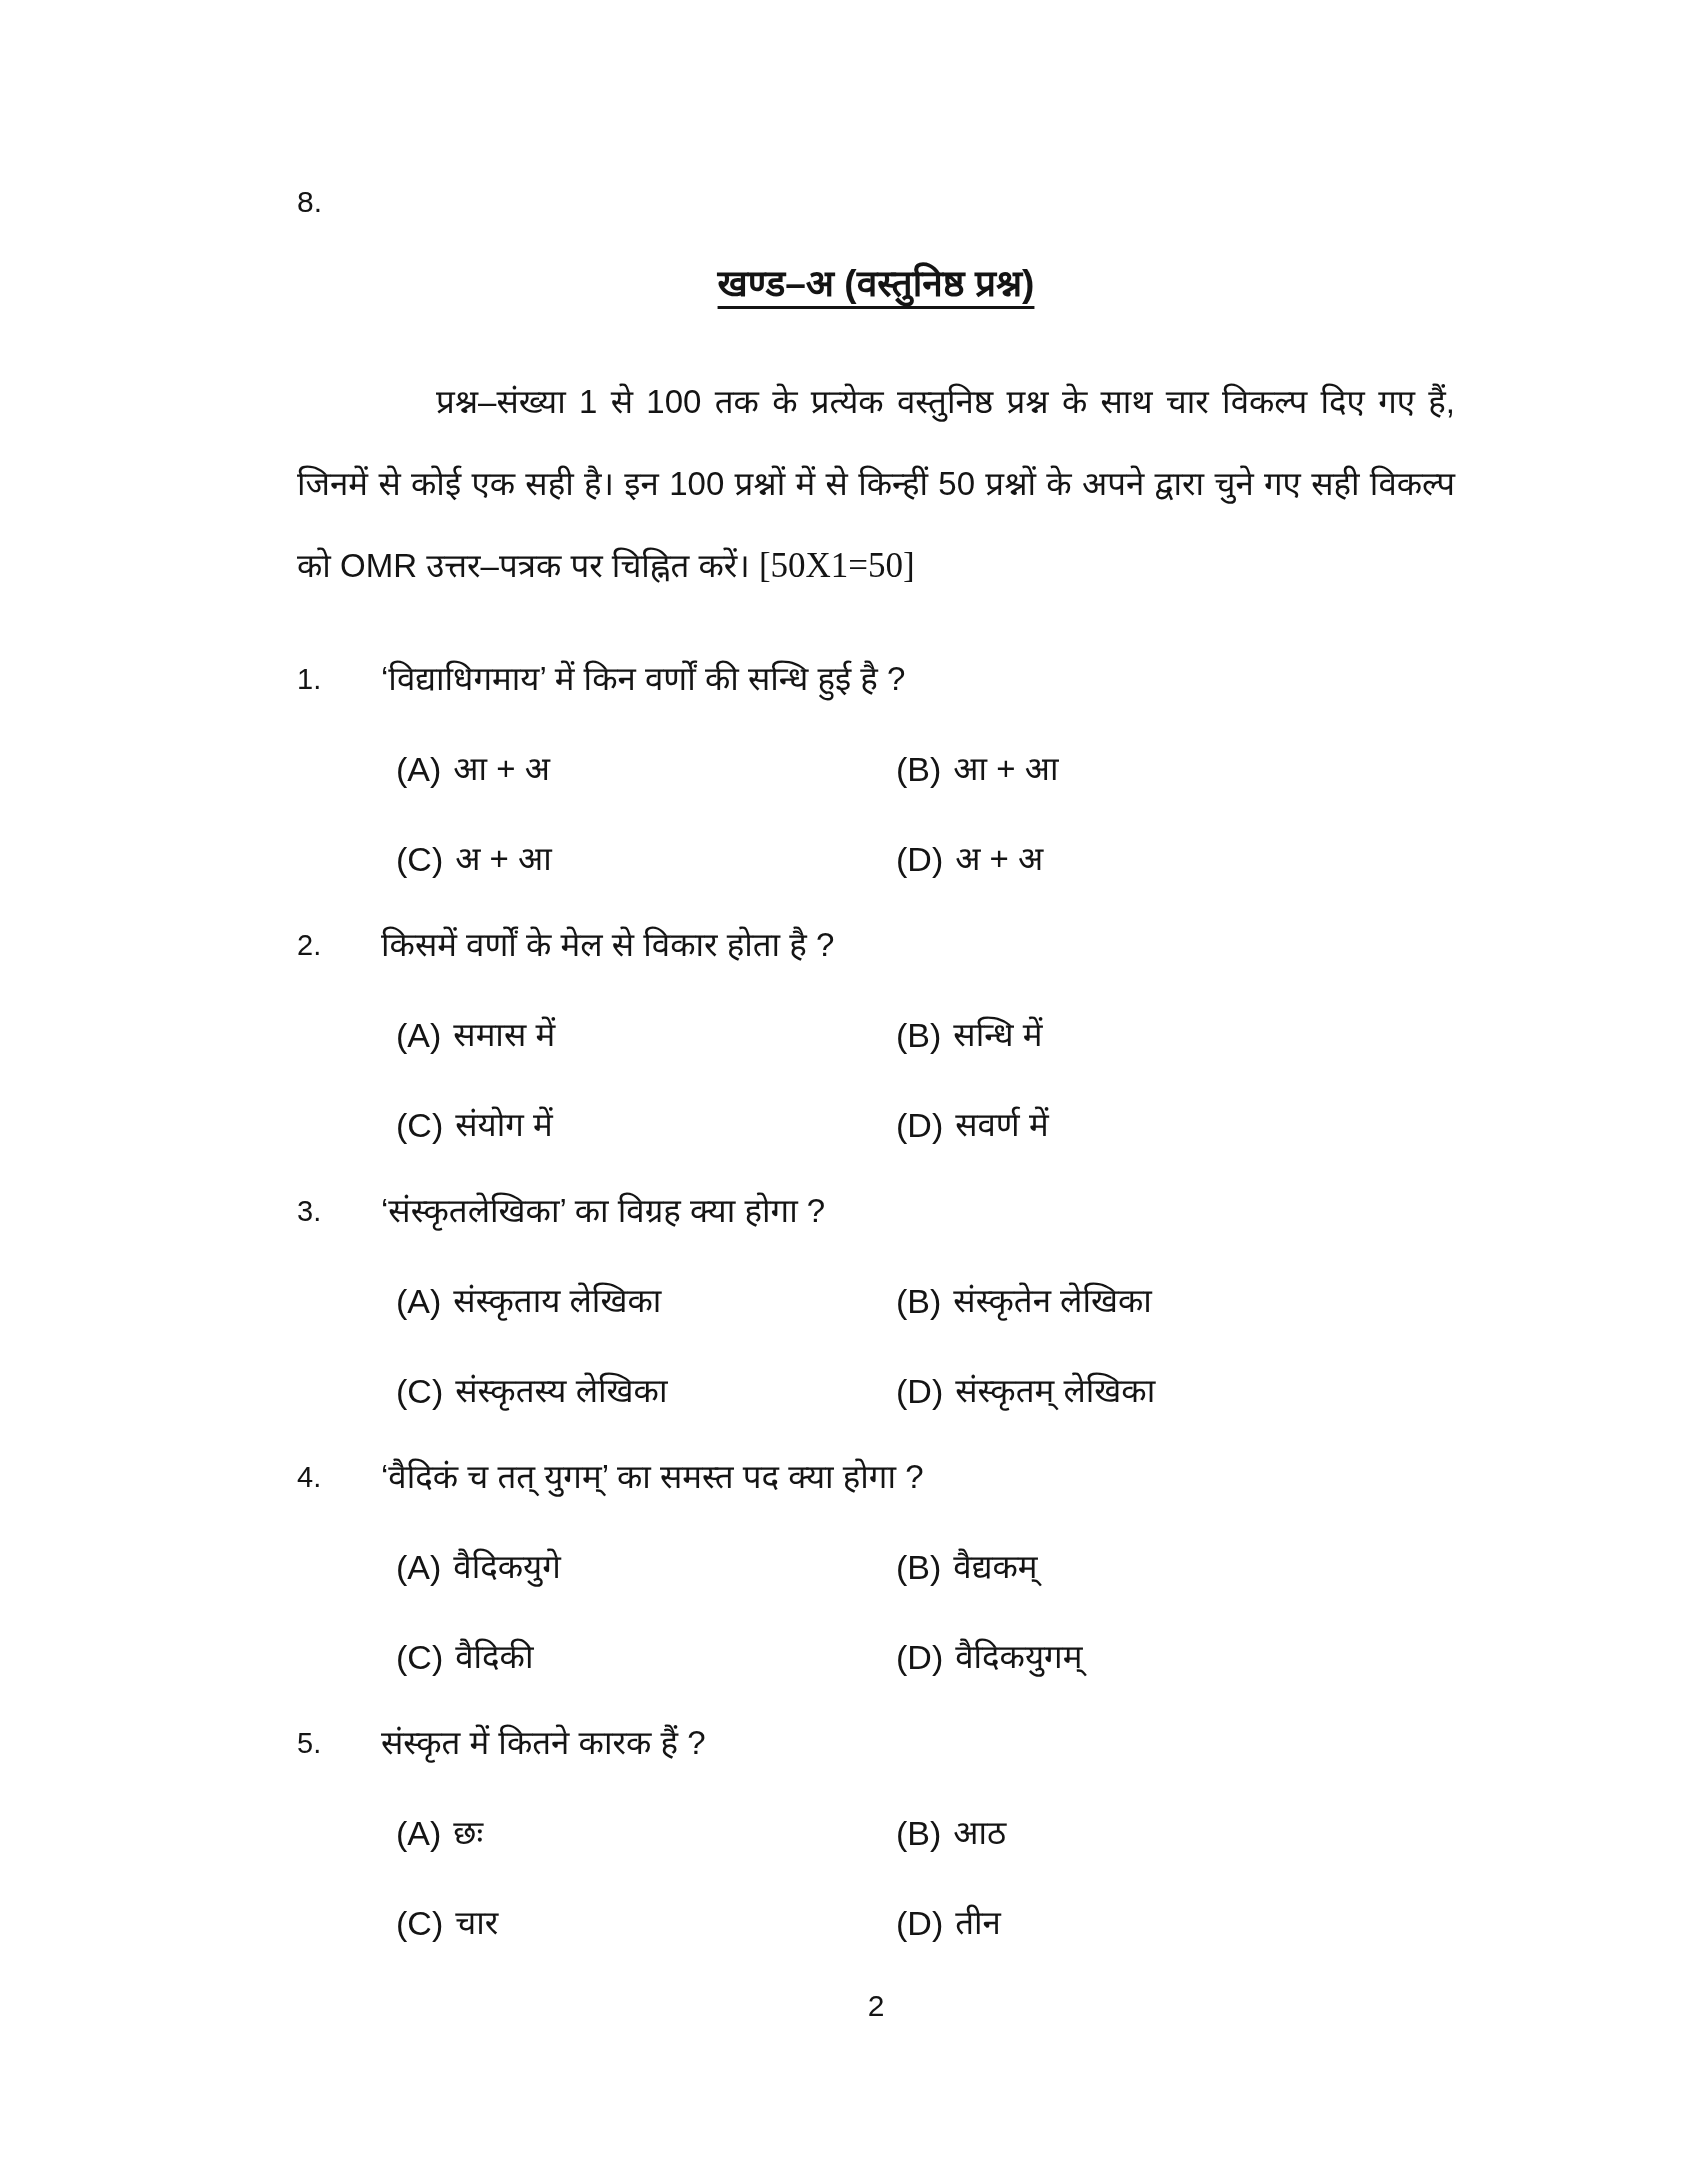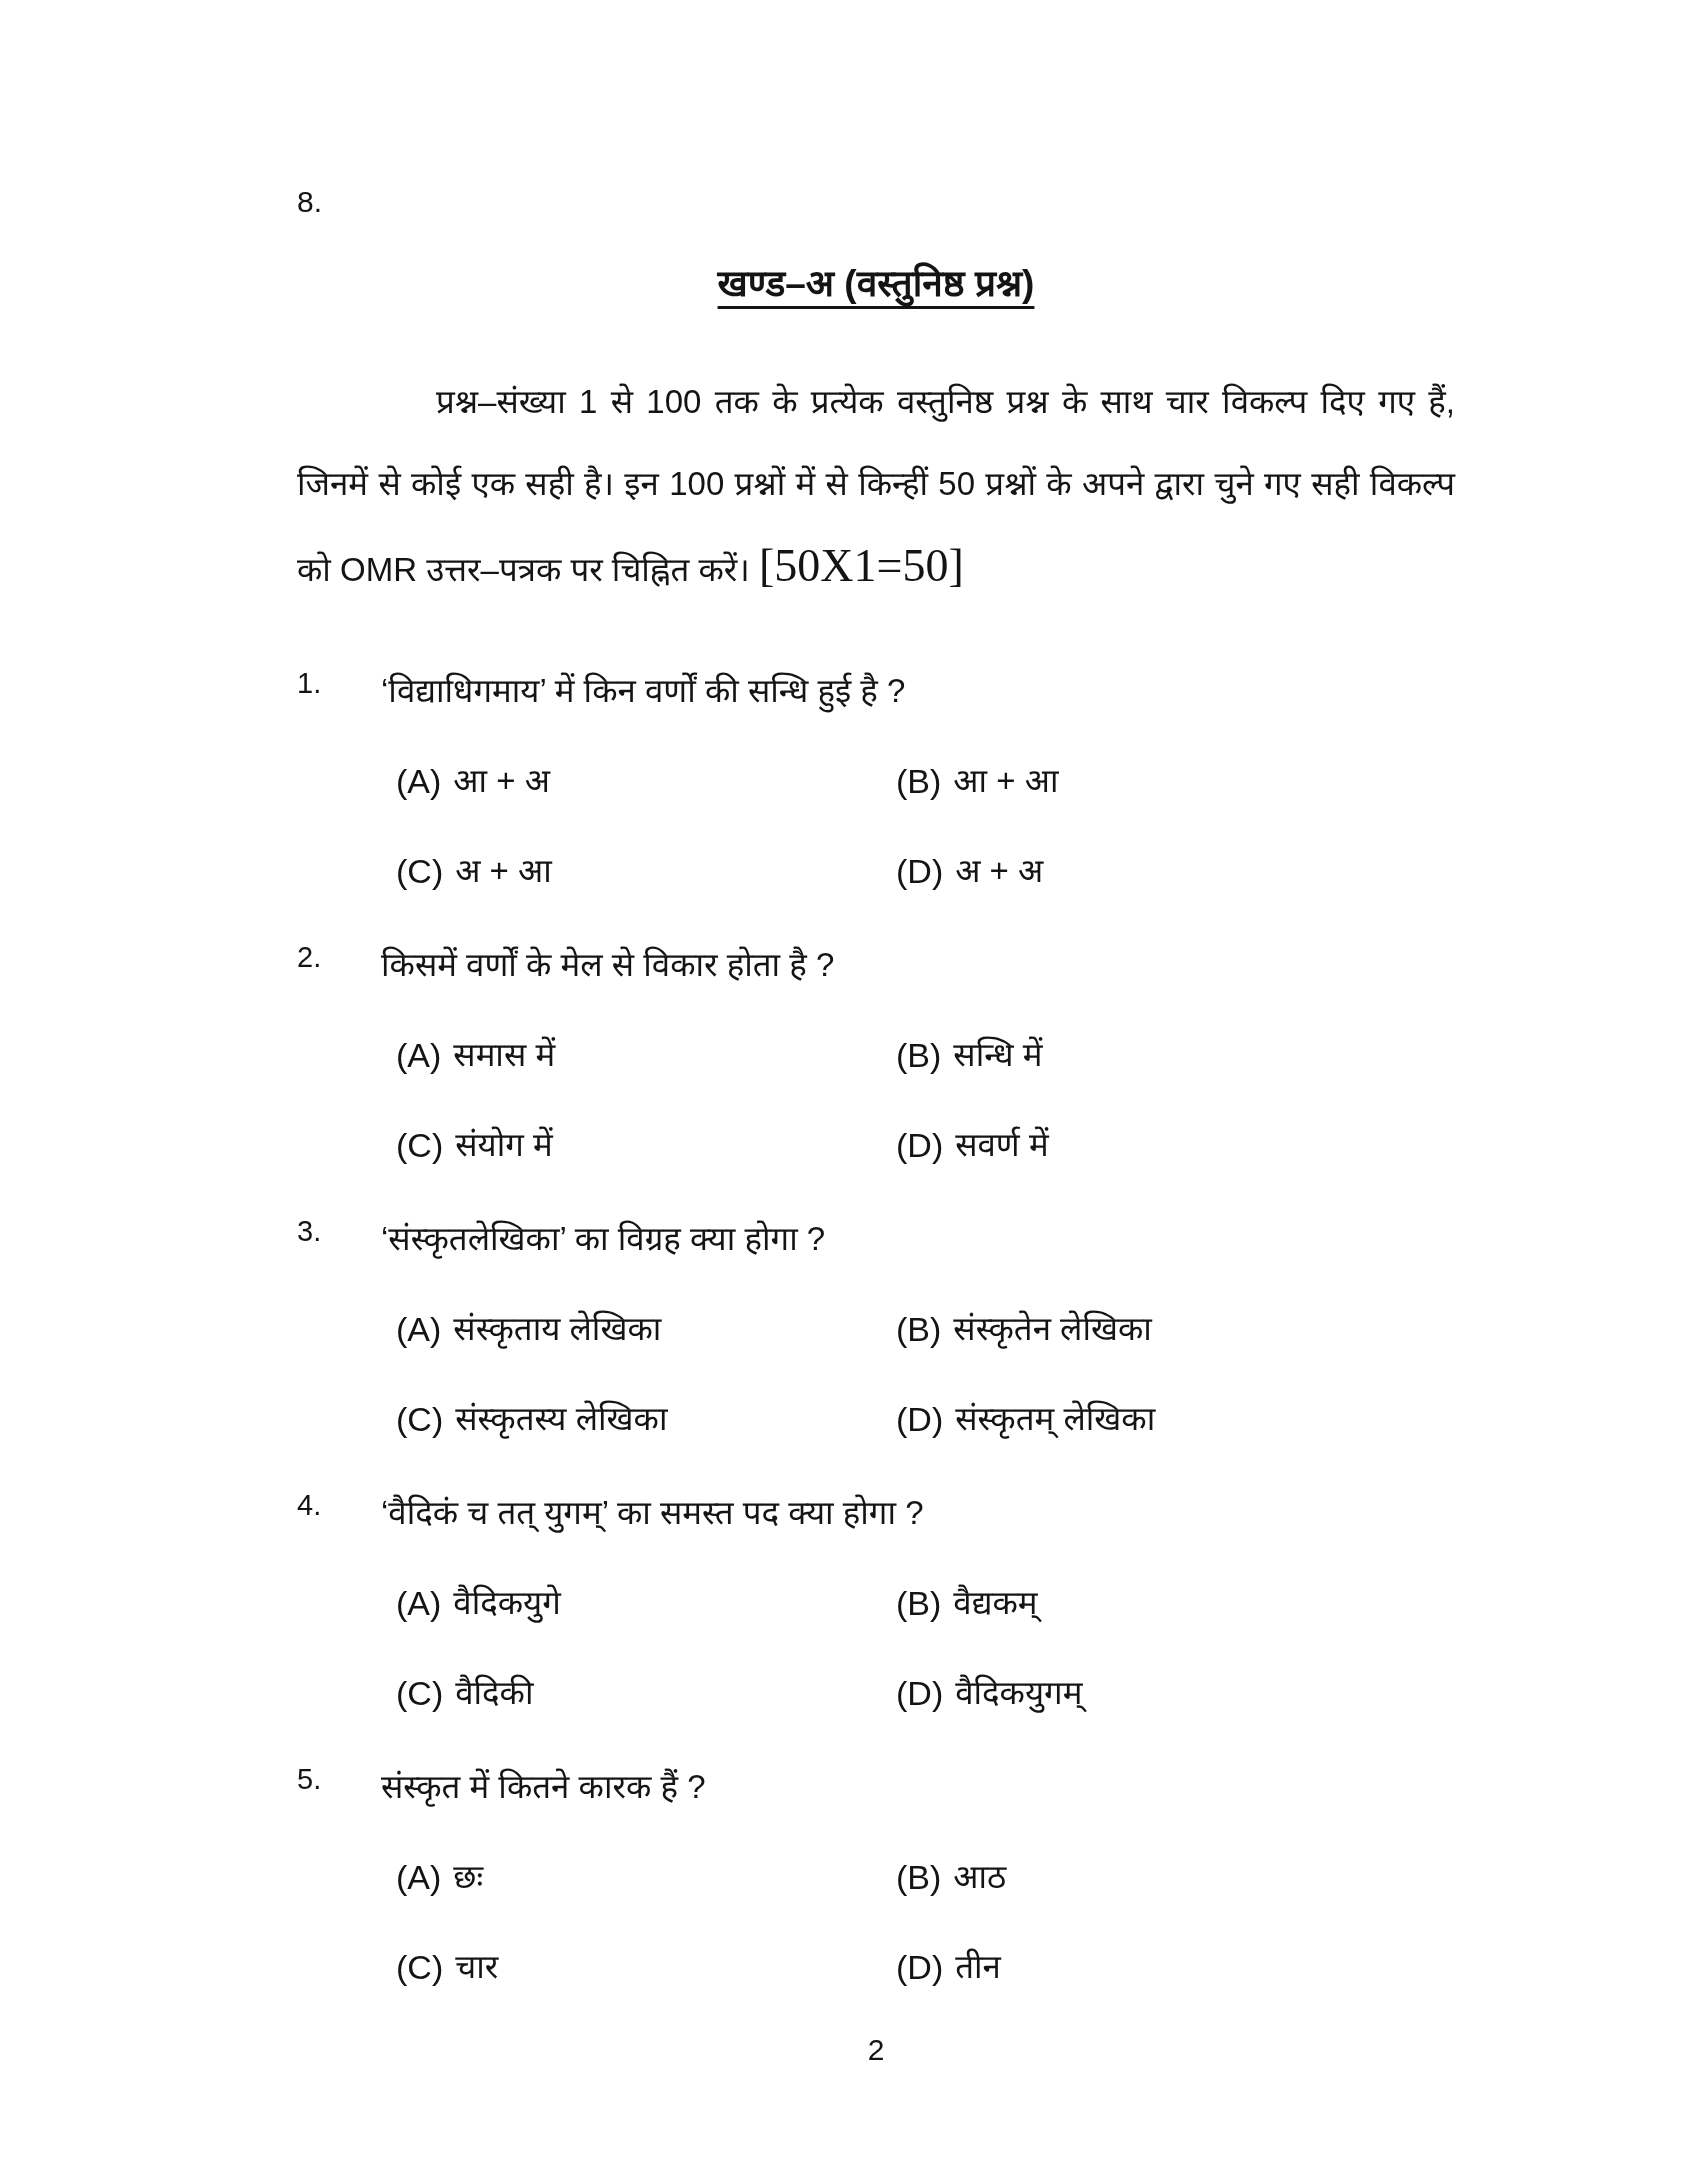--- a/index.html
+++ b/index.html
@@ -52,42 +52,41 @@
   
   .intro-para {
     margin: 55px 0 0 0;
     text-align: justify;
     text-indent: 139px;
     font-size: 33px;
     line-height: 82px;
   }
   .intro-para .marks {
     font-family: "Liberation Serif", serif;
-    font-size: 46px;
+    font-size: 35px;
     white-space: nowrap;
   }
   
   .questions {
     margin-top: 51px;
   }
   .q-head {
     display: flex;
     align-items: flex-start;
     font-size: 33px;
     line-height: 42px;
     margin-bottom: 48px;
   }
   .q-num {
     width: 84px;
     flex: 0 0 84px;
     font-size: 29px;
   }
   .q-text {
     flex: 1;
-    margin-top: 8px;
   }
   .q-opts {
     margin-left: 99px;
     display: grid;
     grid-template-columns: 500px auto;
     row-gap: 48px;
     margin-bottom: 44px;
     font-size: 33px;
     line-height: 42px;
   }

